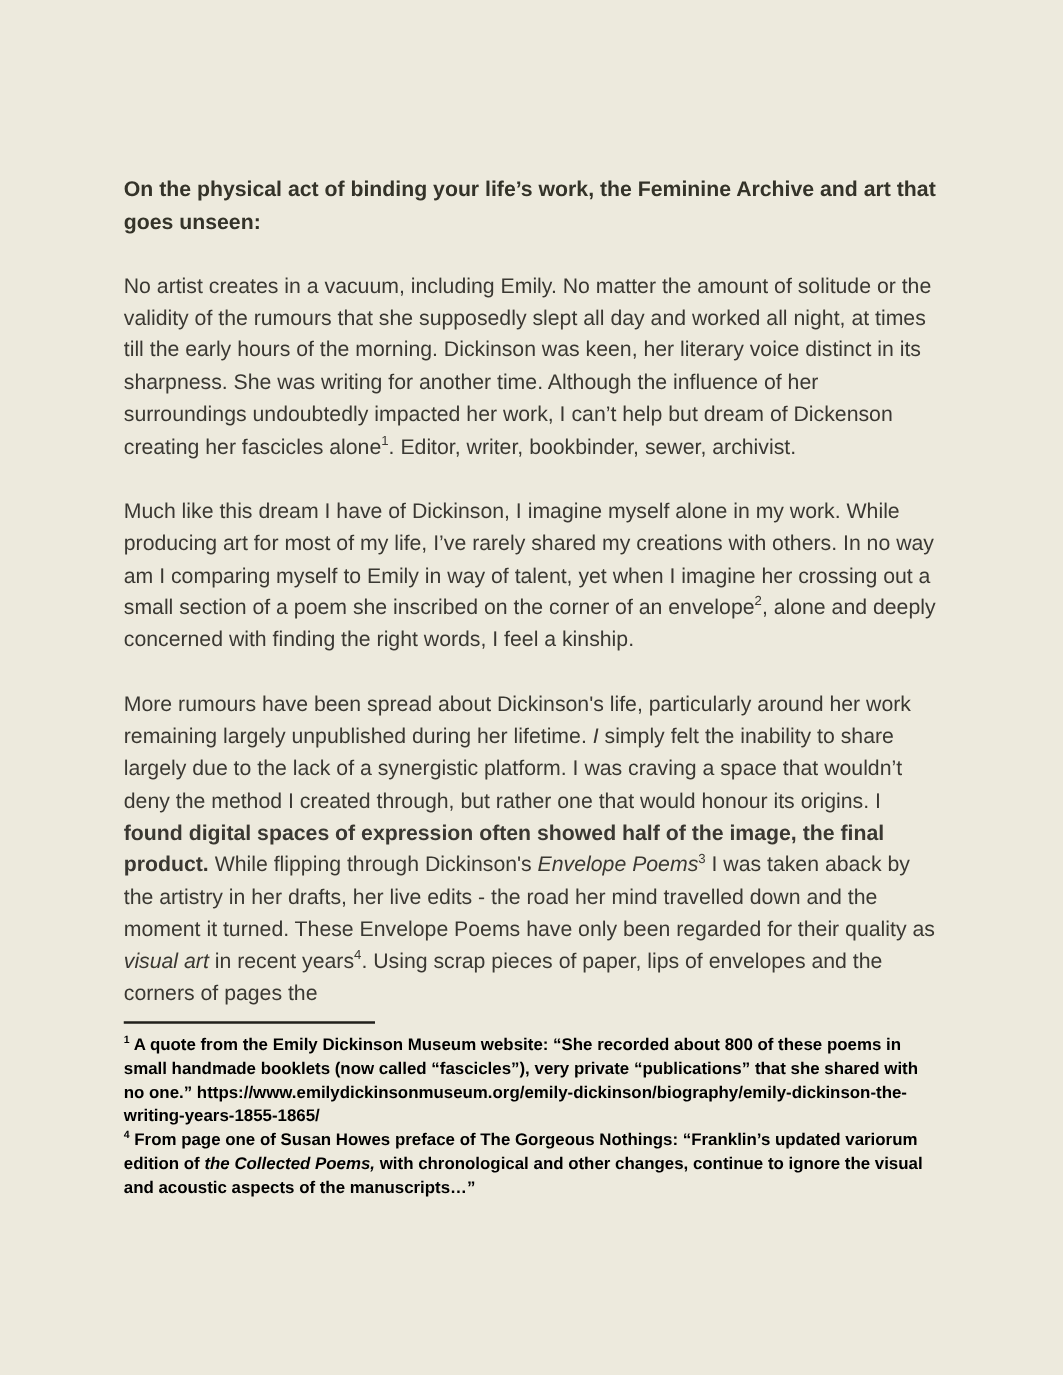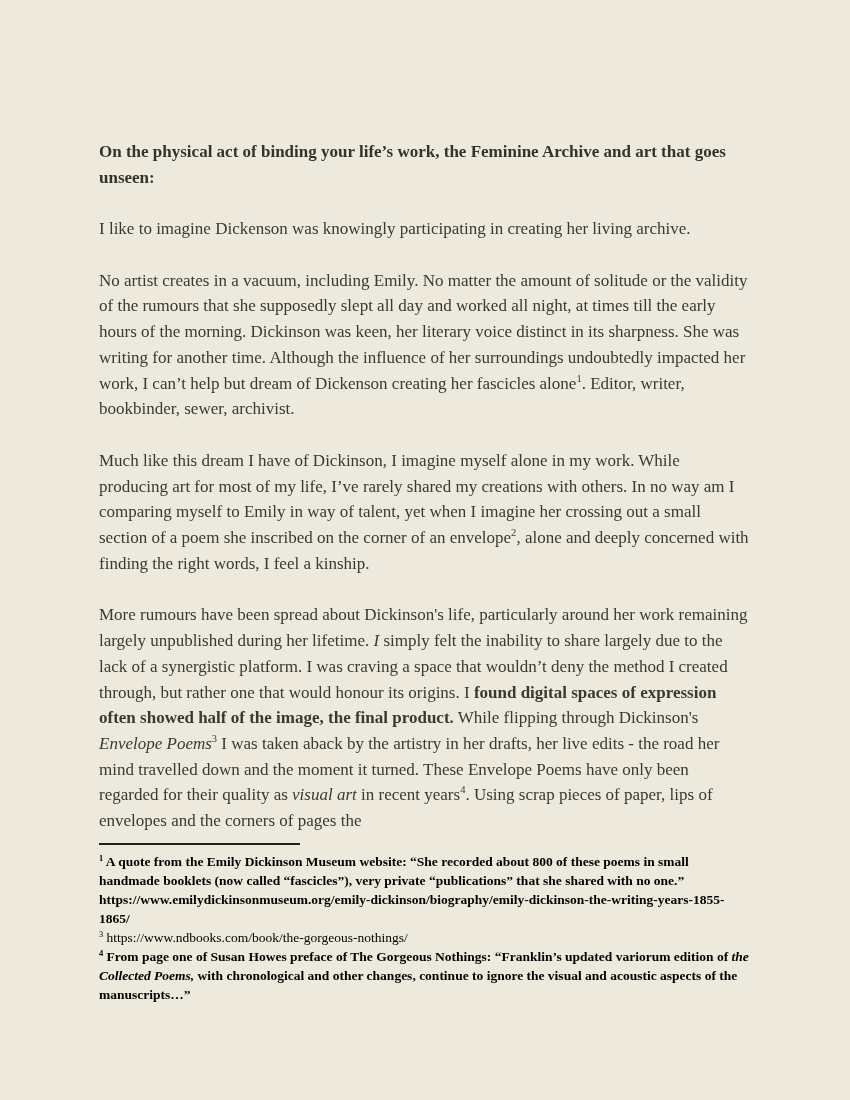--- a/index.html
+++ b/index.html
@@ -2,21 +2,21 @@
 <html><head>
 <meta charset="utf-8">
 <style>
   html,body{margin:0;padding:0;}
   body{background:#edeadd;}
   .page{
     position:relative;
     width:850px;
     height:1100px;
     background:#edeadd;
-    font-family:Liberation Serif, serif;
+    font-family:Liberation Sans, sans-serif;
     color:#3a3832;
     overflow:hidden;
   }
   .content{
     position:absolute;
     left:99px;
     top:139px;
     width:652px;
   }
   .heading{
@@ -48,25 +48,23 @@
   .b{font-weight:700;}
   .i{font-style:italic;}
 </style>
 </head>
 <body>
 
 <div class="page">
   <div class="content">
     <h1 class="heading">On the physical act of binding your life’s work, the Feminine Archive and art that goes unseen:</h1>
     <div id="paragraphs">
-        <p class="body-para"><span>I like to imagine Dickenson was knowingly participating in creating her living archive.</span></p>
         <p class="body-para"><span>No artist creates in a vacuum, including Emily. No matter the amount of solitude or the validity of the rumours that she supposedly slept all day and worked all night, at times till the early hours of the morning. Dickinson was keen, her literary voice distinct in its sharpness. She was writing for another time. Although the influence of her surroundings undoubtedly impacted her work, I can’t help but dream of Dickenson creating her fascicles alone</span><sup>1</sup><span>. Editor, writer, bookbinder, sewer, archivist.</span></p>
         <p class="body-para"><span>Much like this dream I have of Dickinson, I imagine myself alone in my work. While producing art for most of my life, I’ve rarely shared my creations with others. In no way am I comparing myself to Emily in way of talent, yet when I imagine her crossing out a small section of a poem she inscribed on the corner of an envelope</span><sup>2</sup><span>, alone and deeply concerned with finding the right words, I feel a kinship.</span></p>
         <p class="body-para"><span>More rumours have been spread about Dickinson's life, particularly around her work remaining largely unpublished during her lifetime. </span><span class="i">I</span><span> simply felt the inability to share largely due to the lack of a synergistic platform. I was craving a space that wouldn’t deny the method I created through, but rather one that would honour its origins. I </span><span class="b">found digital spaces of expression often showed half of the image, the final product.</span><span> While flipping through Dickinson's </span><span class="i">Envelope Poems</span><sup>3</sup><span> I was taken aback by the artistry in her drafts, her live edits - the road her mind travelled down and the moment it turned. These Envelope Poems have only been regarded for their quality as </span><span class="i">visual art</span><span> in recent years</span><sup>4</sup><span>. Using scrap pieces of paper, lips of envelopes and the corners of pages the</span></p>
       </div>
     <div class="footnote-sep"></div>
     <div id="footnotes" class="footnotes">
         <p class="footnote"><sup class="b">1</sup><span class="b"> A quote from the Emily Dickinson Museum website: “She recorded about 800 of these poems in small handmade booklets (now called “fascicles”), very private “publications” that she shared with no one.” https://www.emilydickinsonmuseum.org/emily-dickinson/biography/emily-dickinson-the-writing-years-1855-1865/</span></p>
-        <p class="footnote"><sup>3</sup><span> https://www.ndbooks.com/book/the-gorgeous-nothings/</span></p>
         <p class="footnote"><sup class="b">4</sup><span class="b"> From page one of Susan Howes preface of The Gorgeous Nothings: “Franklin’s updated variorum edition of </span><span class="b i">the Collected Poems,</span><span class="b"> with chronological and other changes, continue to ignore the visual and acoustic aspects of the manuscripts…”</span></p>
       </div>
   </div>
 </div>
 
 </body></html>

